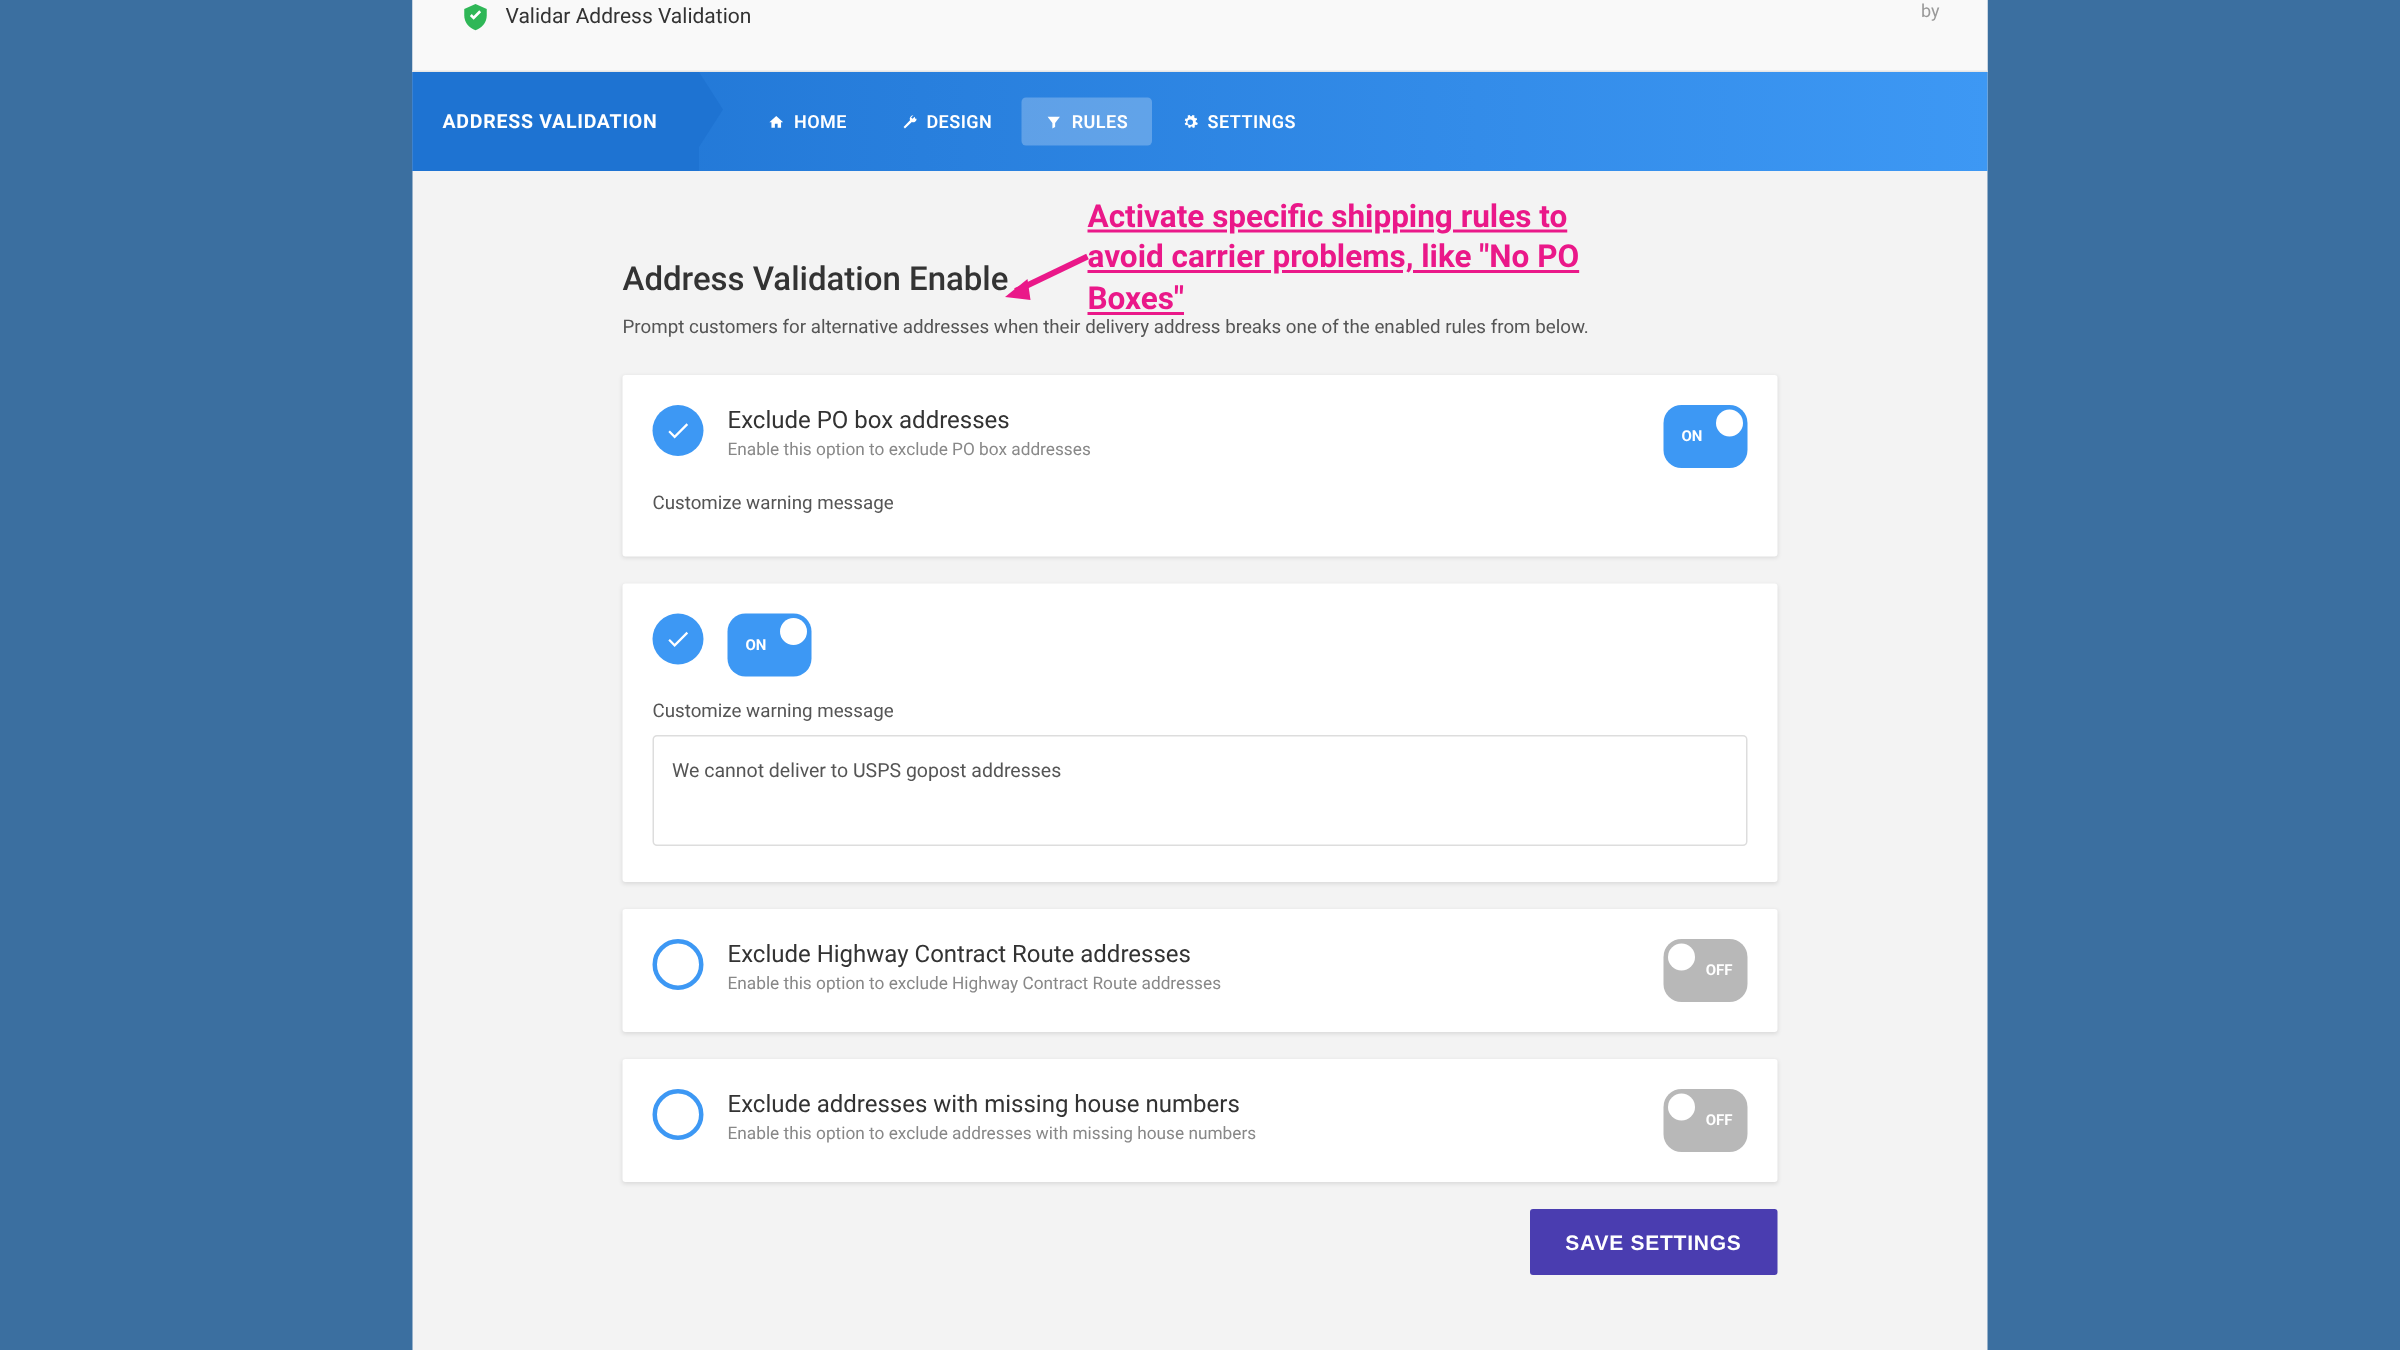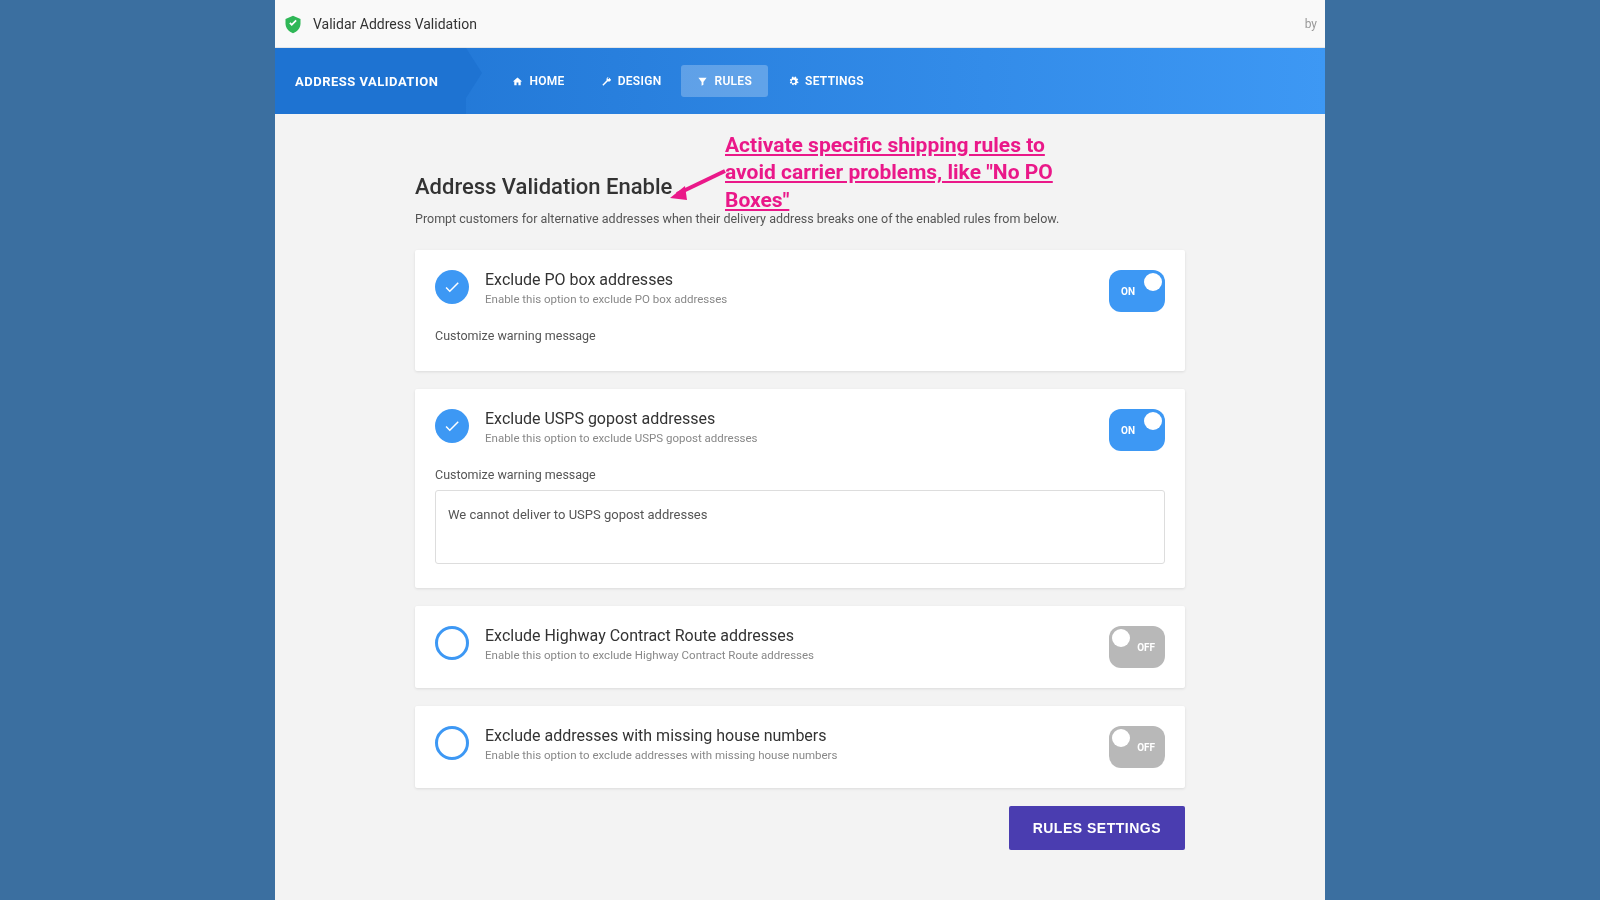--- a/index.html
+++ b/index.html
@@ -19,22 +19,22 @@
 .app {
   width: 1050px;
   background: #f3f3f3;
   height: 900px;
   position: relative;
 }
 .header-bar {
   background: #f9f9f9;
   height: 48px;
   display: flex;
-  align-items: center;
-  padding: 0 8px;
+  align-items: flex-start;
+  padding: 0 32px;
   border-bottom: 1px solid #e6e6e6;
   justify-content: space-between;
 }
 .header-left { display: flex; align-items: center; gap: 10px; }
 .shield-icon {
   width: 20px; height: 22px;
 }
 .header-title { font-size: 14px; color: #333; }
 .header-by { font-size: 12px; color: #999; }
 .nav-bar {
@@ -218,24 +218,20 @@
                 <span>ON</span>
                 <div class="toggle-knob"></div>
               </div>
             </div><div class="customize-label">Customize warning message</div></div>
           <div class="card"><div class="card-top">
               <div class="rule-icon on">
                 <svg width="18" height="18" viewBox="0 0 24 24">
                   <path fill="#fff" d="M9 16.2 4.8 12l-1.4 1.4L9 19 21 7l-1.4-1.4z"></path>
                 </svg>
               </div>
-              <div class="rule-text">
-                <div class="rule-title">Exclude USPS gopost addresses</div>
-                <div class="rule-desc">Enable this option to exclude USPS gopost addresses</div>
-              </div>
               <div class="toggle on">
                 <span>ON</span>
                 <div class="toggle-knob"></div>
               </div>
             </div><div class="customize-label">Customize warning message</div><textarea class="msg-input" rows="2" style="">We cannot deliver to USPS gopost addresses</textarea></div>
           <div class="card">
             <div class="card-top">
               <div class="rule-icon off"></div>
               <div class="rule-text">
                 <div class="rule-title">Exclude Highway Contract Route addresses</div>
@@ -256,18 +252,18 @@
               </div>
               <div class="toggle off">
                 <span>OFF</span>
                 <div class="toggle-knob"></div>
               </div>
             </div>
           </div>
         </div>
 
       <div class="save-row">
-        <button class="save-btn">RULES SETTINGS</button>
+        <button class="save-btn">SAVE SETTINGS</button>
       </div>
     </div>
 
   </div>
 </div>
 
 </body></html>

